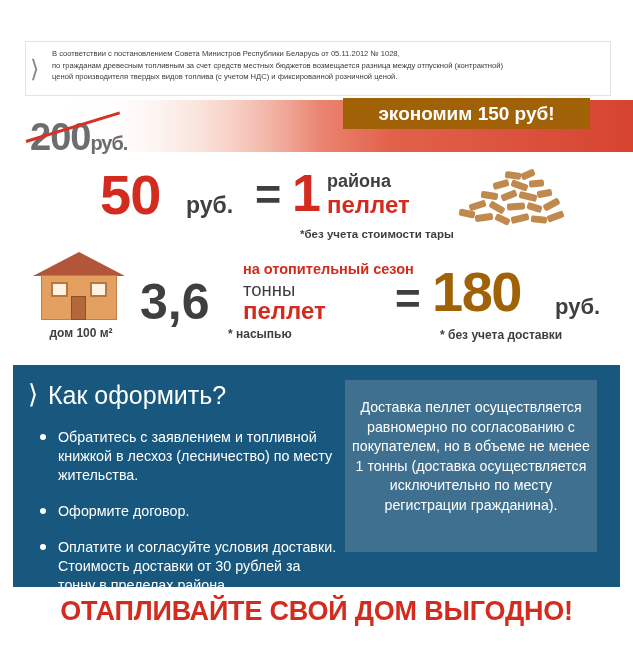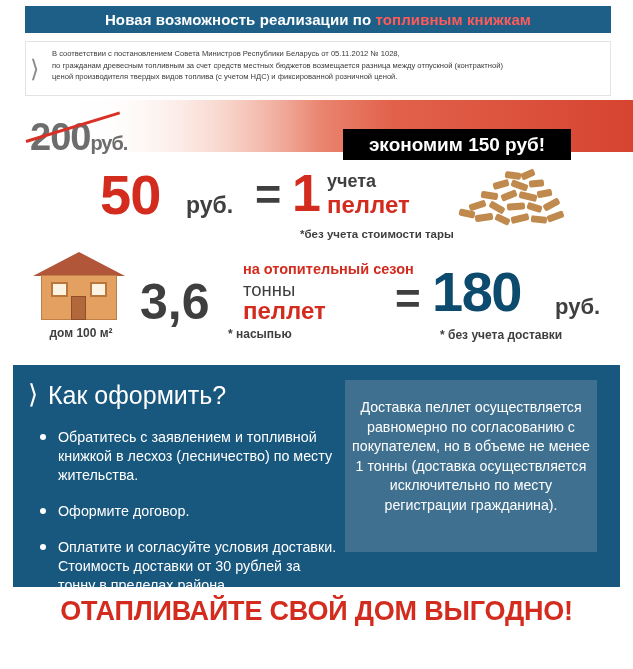--- a/index.html
+++ b/index.html
@@ -120,24 +120,24 @@
     width: 98px;
     height: 3px;
     background: #d93025;
     transform: rotate(-17deg);
     transform-origin: left center;
   }
 
   .econom-banner {
     position: absolute;
     left: 343px;
-    top: 129px;
-    width: 228px;
+    top: 98px;
+    width: 247px;
     height: 31px;
-    background: #000000;
+    background: #a16207;
     display: flex;
     align-items: center;
     justify-content: center;
   }
   .econom-banner .etext {
     color: #ffffff;
     font-size: 19px;
     font-weight: bold;
     white-space: nowrap;
   }
@@ -324,21 +324,21 @@
     font-weight: bold;
     color: #3f3f3f;
     line-height: 44px;
   }
   .row2-180 {
     position: absolute;
     left: 432px;
     top: 264px;
     font-size: 56px;
     font-weight: bold;
-    color: #0c4a6e;
+    color: #a16207;
     letter-spacing: -1.5px;
     line-height: 56px;
   }
   .row2-rub {
     position: absolute;
     left: 555px;
     top: 294px;
     font-size: 22px;
     font-weight: bold;
     color: #3f3f3f;
@@ -431,23 +431,20 @@
     font-weight: bold;
     color: #d32b1e;
     letter-spacing: -0.2px;
   }
 </style>
 </head>
 <body>
 
 <div class="page">
 
-  <div class="header-banner">
-    <div class="htext"><span>Новая возможность реализации по </span><span class="accent">топливным книжкам</span></div>
-  </div>
 
   <div class="legal-box"></div>
   <div class="legal-chevron">⟩</div>
   <div class="legal-text">
     <div>В соответствии с постановлением Совета Министров Республики Беларусь от 05.11.2012 № 1028,</div>
     <div>по гражданам древесным топливным за счет средств местных бюджетов возмещается разница между отпускной (контрактной)</div>
     <div>ценой производителя твердых видов топлива (с учетом НДС) и фиксированной розничной ценой.</div>
   </div>
 
   <div class="price-section"></div>
@@ -458,21 +455,21 @@
   <div class="strike-line"></div>
 
   <div class="econom-banner">
     <div class="etext">экономим 150 руб!</div>
   </div>
 
   <div class="row1-50">50</div>
   <div class="row1-rub">руб.</div>
   <div class="row1-eq">=</div>
   <div class="row1-one">1</div>
-  <div class="row1-tonna">учета</div>
+  <div class="row1-tonna">района</div>
   <div class="row1-pellet">пеллет</div>
   <div class="row1-note">*без учета стоимости тары</div>
 
   <div class="pellets">
     <i style="left:4px;  top:42px; width:16px; height:7px; transform:rotate(12deg);"></i>
     <i style="left:20px; top:46px; width:18px; height:7px; transform:rotate(-8deg);"></i>
     <i style="left:40px; top:48px; width:15px; height:7px; transform:rotate(25deg);"></i>
     <i style="left:56px; top:47px; width:18px; height:7px; transform:rotate(-14deg);"></i>
     <i style="left:76px; top:48px; width:16px; height:7px; transform:rotate(6deg);"></i>
     <i style="left:92px; top:45px; width:17px; height:7px; transform:rotate(-20deg);"></i>

